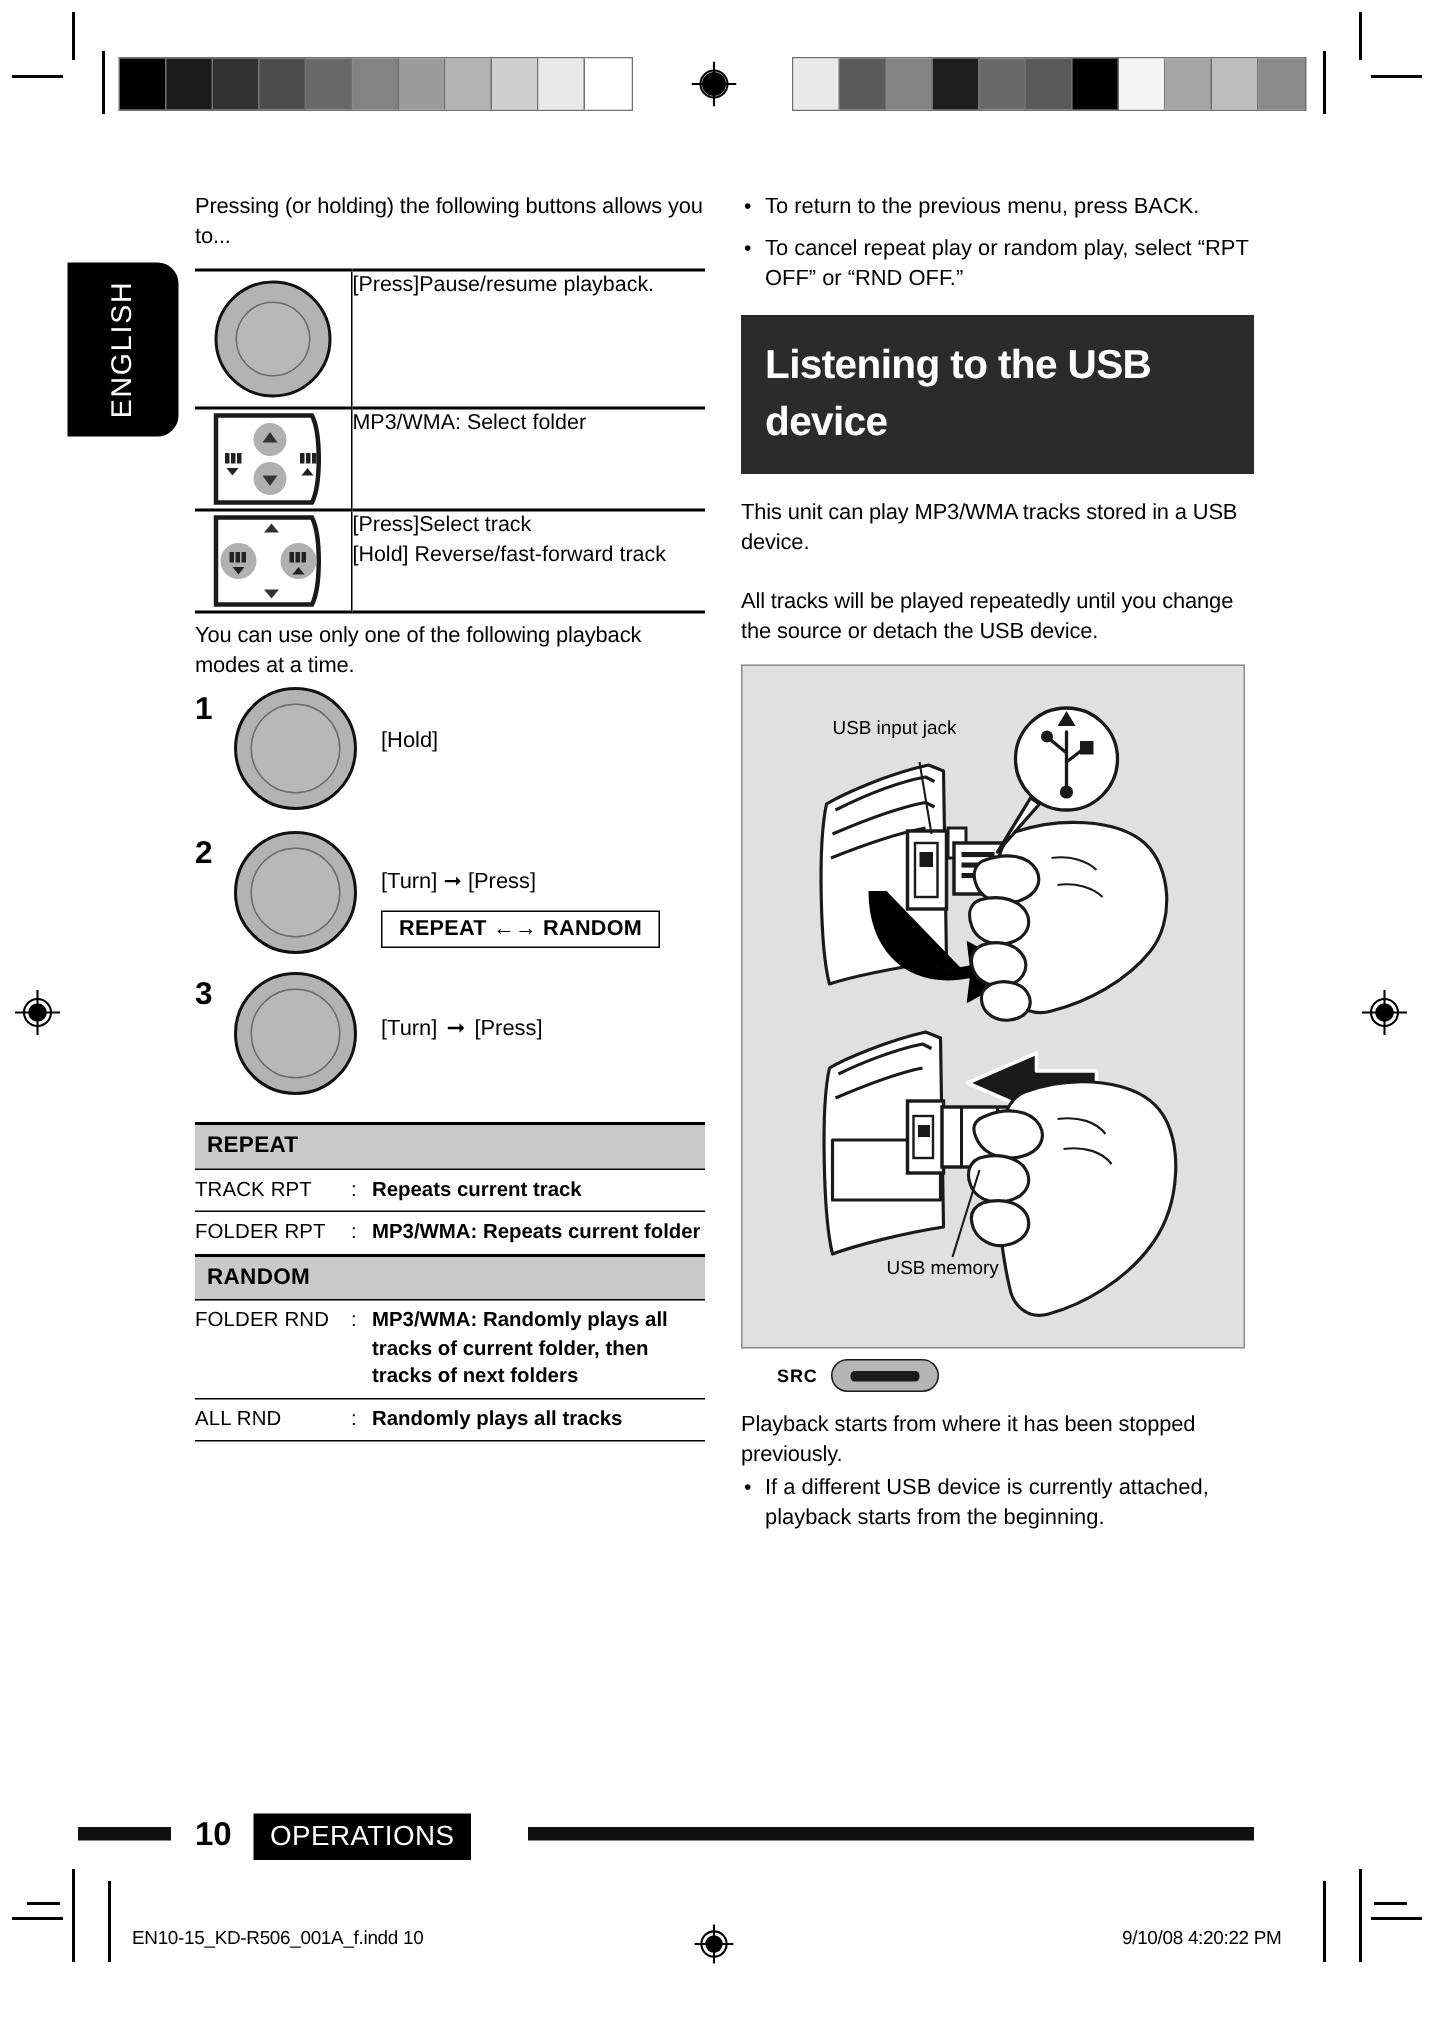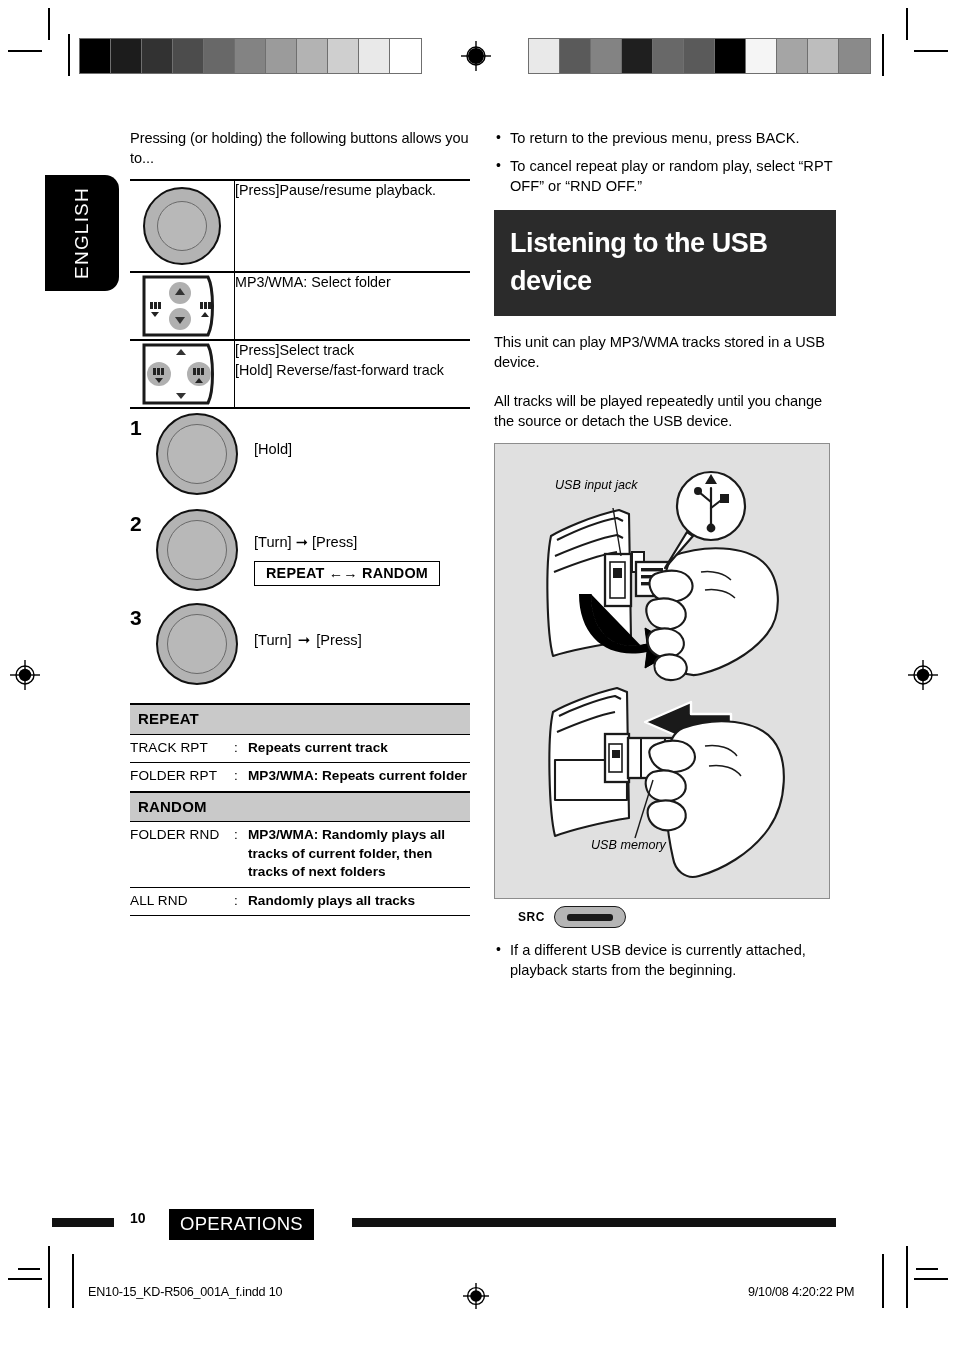--- a/index.html
+++ b/index.html
@@ -110,32 +110,32 @@
     padding:14px 16px 16px 16px;margin:8px 0 16px 0;
   }
   .sub-head{font-weight:bold;font-size:15.2px;margin:0 0 4px 0;letter-spacing:-0.1px;}
 
   
   .illus{
     position:relative;width:336px;height:456px;background:#e0e0e0;
     border:1.5px solid #8d8d8d;box-sizing:border-box;margin-top:12px;
   }
   .illus svg{position:absolute;left:0;top:0;}
-  .illus-label{position:absolute;font-size:12.6px;white-space:nowrap;font-style:italic;}
+  .illus-label{position:absolute;font-size:12.6px;white-space:nowrap;}
 
   
   .src-row{display:flex;align-items:center;gap:9px;margin:7px 0 12px 24px;text-align:right;}
   .src-text{font-size:12px;font-weight:bold;letter-spacing:0.6px;}
   .src-btn{
     width:72px;height:22px;border-radius:11px;background:#b5b5b5;border:1.8px solid #1a1a1a;
     display:flex;align-items:center;justify-content:center;box-sizing:border-box;
   }
   .src-btn i{display:block;width:46px;height:7px;background:#1a1a1a;border-radius:3px;}
   .f-dash{position:absolute;left:52px;top:1218px;width:62px;height:9px;background:#111;}
-  .f-page{position:absolute;left:130px;top:1210px;font-size:14px;font-weight:bold;}
+  .f-page{position:absolute;left:130px;top:1210px;font-size:22px;font-weight:bold;}
   .f-chapter{
     position:absolute;left:169px;top:1209px;background:#000;color:#fff;
     font-size:18.5px;padding:4px 11px 5px 11px;letter-spacing:0.3px;
   }
   .f-rule{position:absolute;left:352px;top:1218px;width:484px;height:9px;background:#111;}
 
   .meta-left{position:absolute;left:88px;top:1285px;font-size:12.6px;letter-spacing:-0.2px;}
   .meta-right{position:absolute;left:748px;top:1285px;font-size:12.6px;letter-spacing:-0.2px;}
 </style>
 </head>
@@ -293,20 +293,21 @@
             </div>
           </td>
           <td class="text-cell">
             <div>[Press]Select track</div>
             <div>[Hold] Reverse/fast-forward track</div>
           </td>
         </tr>
       </tbody>
     </table>
 
+    <p class="body" style="margin-top:5px;">You can use only one of the following playback modes at a time.</p>
 
     <div class="step" style="margin-top:4px;">
       <div class="step-num">1</div>
       <div class="step-knob">
         <div class="knob knob-lg"></div>
       </div>
       <div class="step-body">
         <span>[Hold]</span>
       </div>
     </div>
@@ -480,20 +481,21 @@
     </div>
 
 
     <div class="src-row">
       <div class="src-text">SRC</div>
       <div class="src-btn">
           <i></i>
         </div>
     </div>
 
+    <p class="body">Playback starts from where it has been stopped previously.</p>
     <ul class="bullets" style="margin-top:2px;">
       <li>If a different USB device is currently attached, playback starts from the beginning.</li>
     </ul>
   </div>
 
   <div class="f-dash"></div>
   <div class="f-page">10</div>
   <div class="f-chapter">OPERATIONS</div>
   <div class="f-rule"></div>
 

